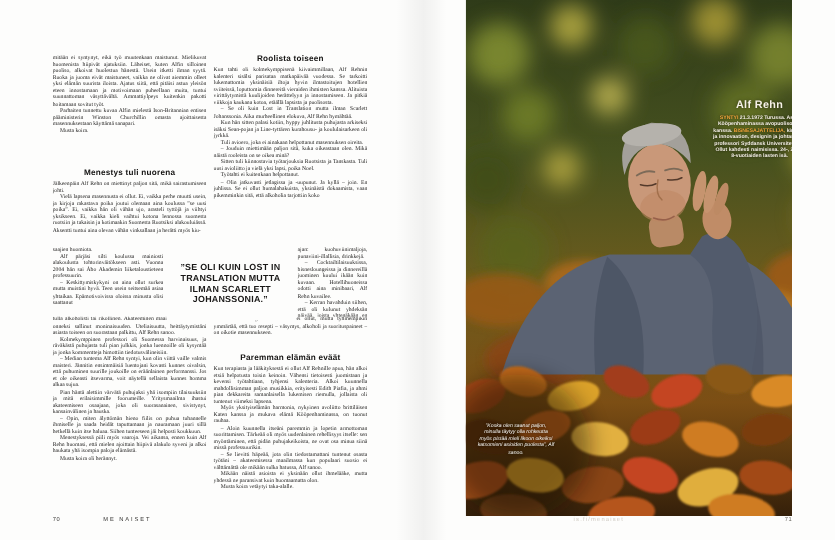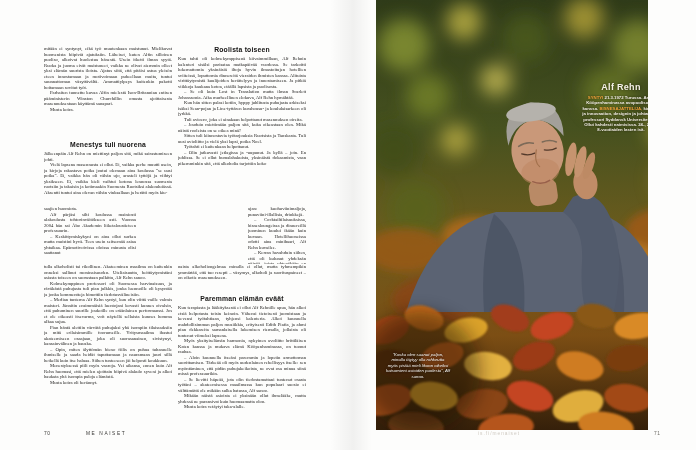--- a/index.html
+++ b/index.html
@@ -24,21 +24,21 @@
     font-size:6.8px;line-height:8px;color:#141312;letter-spacing:.2px;
   }
   .pull-quote{
     position:absolute;left:139px;top:205px;width:106px;height:62px;
     background:#fdfdfc;display:flex;align-items:center;justify-content:center;
     z-index:5;text-align:center;
     font-family:"Liberation Sans", sans-serif;font-weight:700;
     font-size:7.4px;line-height:9.2px;color:#1a1918;letter-spacing:.2px;
   }
   
-  .photo-wrap{position:absolute;left:376px;top:0;width:272px;height:430px;overflow:hidden;}
+  .photo-wrap{position:absolute;left:388px;top:0;width:272px;height:430px;overflow:hidden;}
   .photo-wrap svg{display:block;width:324px;height:430px;}
   .profile-box{
     position:absolute;left:206px;top:82px;width:78px;text-align:center;
     font-family:"Liberation Sans", sans-serif;color:#f6f1e7;z-index:6;
   }
   .profile-title{font-size:9px;font-weight:700;letter-spacing:.3px;margin:0 0 3px 0;
     text-shadow:0 0 3px rgba(0,0,0,.6);}
   .profile-body{font-size:4.3px;line-height:5.4px;font-weight:700;
     text-shadow:0 0 2px rgba(0,0,0,.7);}
   .profile-body .accent{color:#f2a43a;}
@@ -116,20 +116,21 @@
 
   <div class="col-seg" style="left:178px;top:305px;width:128px;height:113px;">
     <p class="noindent">Kun terapiasta ja lääkityksestä ei ollut Alf Rehnille apua, hän alkoi etsiä helpotusta toisin keinoin. Vähensi tietoisesti juomistaan ja kevensi työtahtiaan, tyhjensi kalenteria. Alkoi kuunnella mahdollisimman paljon musiikkia, erityisesti Edith Piafia, ja ahmi pian dekkareita samanlaisella lukemisen riemulla, jollaista oli tuntenut viimeksi lapsena.</p>
     <p>Myös yksityiselämän harmonia, nykyinen avoliitto brittiläisen Katen kanssa ja mukava elämä Kööpenhaminassa, on tuonut rauhaa.</p>
     <p>– Aloin kuunnella itseäni paremmin ja lopetin armottoman suorittamisen. Tärkeää oli myös uudenlainen rehellisyys itselle: sen myöntäminen, että pidän puhujakeikoista, ne ovat osa minua siinä missä professuurikin.</p>
     <p>– Se lievitti häpeää, jota olin tiedostamattani tuntenut osasta työtäni – akateemisessa maailmassa kun populaari suosio ei välttämättä ole mikään sulka hatussa, Alf sanoo.</p>
     <p>Mikään näistä asioista ei yksinään ollut ihmelääke, mutta yhdessä ne paransivat kuin huomaamatta olon.</p>
     <p>Musta koira vetäytyi taka-alalle.</p>
   </div>
 
+  <div class="pull-quote">”SE OLI KUIN LOST IN TRANSLATION MUTTA ILMAN SCARLETT JOHANSSONIA.”</div>
 
   <div class="footer-item pg-left">70</div>
   <div class="footer-item mag-name">ME NAISET</div>
 
   <div class="photo-wrap">
     <svg viewBox="0 0 324 430" preserveAspectRatio="none">
       <defs>
         <linearGradient id="pbg" x1="0" y1="0" x2="0" y2="1">
           <stop offset="0" stop-color="#2f3b19"></stop>
           <stop offset="0.30" stop-color="#46511f"></stop>

